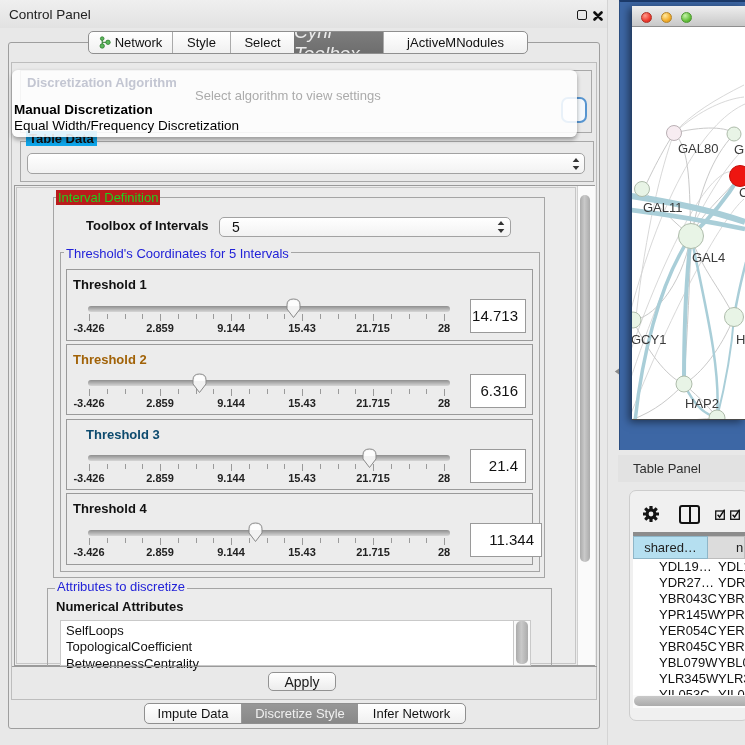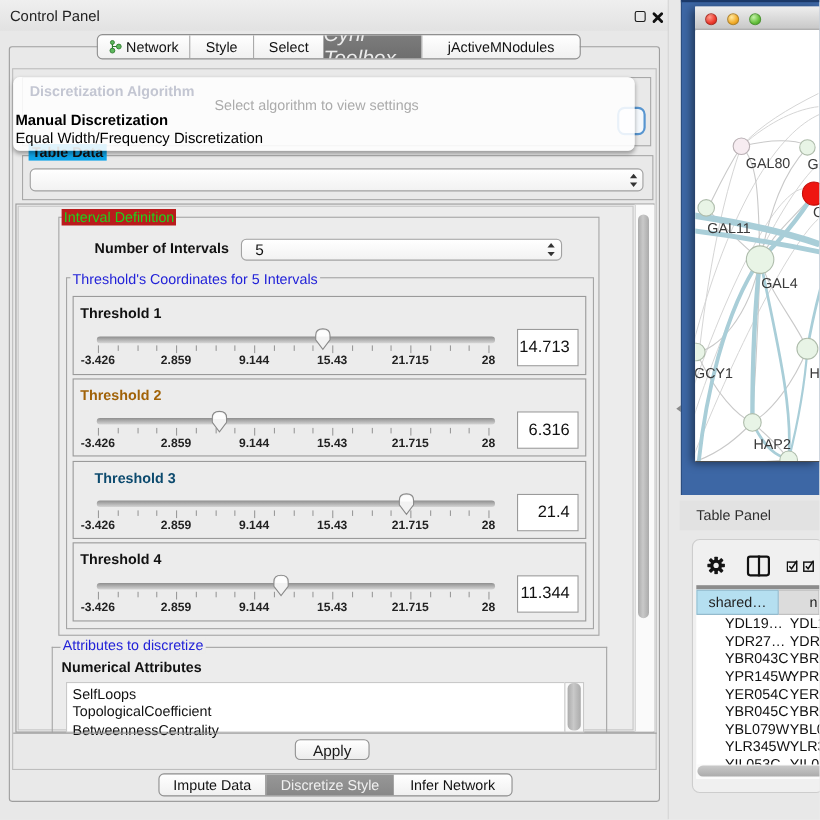--- a/index.html
+++ b/index.html
@@ -55,21 +55,21 @@
 
   <div class="abs" style="left:14px;top:185px;width:581px;height:481px;border:1px solid #9a9a9a;background:#ececec;"></div>
   <div class="abs" style="left:16px;top:187px;width:560px;height:477px;border:1px solid #c6c6c6;background:#ececec;"></div>
 
   <div class="abs" style="left:577px;top:186px;width:18px;height:479px;background:#fafafa;border-left:1px solid #d0d0d0;"></div>
   <div class="abs" style="left:580px;top:195px;width:10px;height:367px;background:linear-gradient(90deg,#ababab,#c9c9c9 45%,#ababab);border-radius:5px;"></div>
 
   <div class="abs" style="left:53px;top:197px;width:492px;height:381px;border:1px solid #a5a5a5;"></div>
   <div class="abs" style="left:56px;top:190px;font-size:13px;color:#1ed41e;background:#b91c1c;padding:0 2px;">Interval Definition</div>
 
-  <div class="abs b" style="left:86px;top:218px;font-size:13px;color:#111;">Number of Intervals</div>
+  <div class="abs b" style="left:86px;top:218px;font-size:13px;color:#111;">Toolbox of Intervals</div>
   <div class="abs" style="left:219px;top:216.5px;width:292px;height:20px;border:1px solid #a2a2a2;border-radius:5px;background:linear-gradient(#ffffff,#f2f2f2);"></div>
   <div class="abs" style="left:232px;top:219px;font-size:14px;color:#111;">5</div>
   <svg class="abs" style="left:497px;top:221px;" width="8" height="12" viewBox="0 0 8 12">
       <path d="M4 0 L7.3 4 L0.7 4 Z" fill="#333"></path>
       <path d="M4 12 L7.3 8 L0.7 8 Z" fill="#333"></path>
     </svg>
 
   <div class="abs" style="left:60px;top:252px;width:480px;height:320px;border:1px solid #a5a5a5;"></div>
   <div class="abs" style="left:64px;top:246px;font-size:13px;color:#2222d8;background:#ececec;padding:0 2px;">Threshold's Coordinates for 5 Intervals</div>
 
@@ -206,21 +206,21 @@
       <div class="abs b" style="left:59px;top:546px;width:60px;text-align:center;font-size:11px;color:#222;">-3.426</div>
       <div class="abs b" style="left:130px;top:546px;width:60px;text-align:center;font-size:11px;color:#222;">2.859</div>
       <div class="abs b" style="left:201px;top:546px;width:60px;text-align:center;font-size:11px;color:#222;">9.144</div>
       <div class="abs b" style="left:272px;top:546px;width:60px;text-align:center;font-size:11px;color:#222;">15.43</div>
       <div class="abs b" style="left:343px;top:546px;width:60px;text-align:center;font-size:11px;color:#222;">21.715</div>
       <div class="abs b" style="left:414px;top:546px;width:60px;text-align:center;font-size:11px;color:#222;">28</div>
   <svg class="abs" style="left:248.35px;top:522px;" width="15" height="21" viewBox="0 0 15 21">
     <path d="M1 6.8 Q1 1 7.5 1 Q14 1 14 6.8 L14 11 L7.5 19.5 L1 11 Z" fill="#f2f2f2" stroke="#898989" stroke-width="1"></path>
     <path d="M2.2 6.8 Q2.2 2.2 7.5 2.2 Q12.8 2.2 12.8 6.8 L12.8 8 L2.2 8 Z" fill="#fdfdfd"></path>
   </svg>
-  <div class="abs" style="left:470px;top:523px;width:56px;height:34px;background:#fff;border:1px solid #9a9a9a;font-size:15px;color:#111;text-align:right;line-height:32px;padding-right:7px;">11.344</div>
+  <div class="abs" style="left:470px;top:523px;width:72px;height:34px;background:#fff;border:1px solid #9a9a9a;font-size:15px;color:#111;text-align:right;line-height:32px;padding-right:7px;">11.344</div>
   </div>
 
   <div class="abs" style="left:47px;top:588px;width:505px;height:78px;border:1px solid #a5a5a5;border-bottom:none;"></div>
   <div class="abs" style="left:55px;top:579px;font-size:13px;color:#2222d8;background:#ececec;padding:0 2px;">Attributes to discretize</div>
   <div class="abs b" style="left:56px;top:599px;font-size:13px;color:#111;">Numerical Attributes</div>
   <div class="abs" style="left:60px;top:620px;width:453px;height:46px;background:#ffffff;border:1px solid #c9c9c9;border-right:none;"></div>
   <div class="abs" style="left:66px;top:623px;font-size:13px;color:#111;line-height:16.3px;">SelfLoops<br>TopologicalCoefficient<br>BetweennessCentrality</div>
   <div class="abs" style="left:513px;top:620px;width:18px;height:46px;background:#fafafa;border:1px solid #c9c9c9;"></div>
   <div class="abs" style="left:516px;top:621px;width:12px;height:43px;background:linear-gradient(90deg,#ababab,#c9c9c9 45%,#ababab);border-radius:5px;"></div>
 

